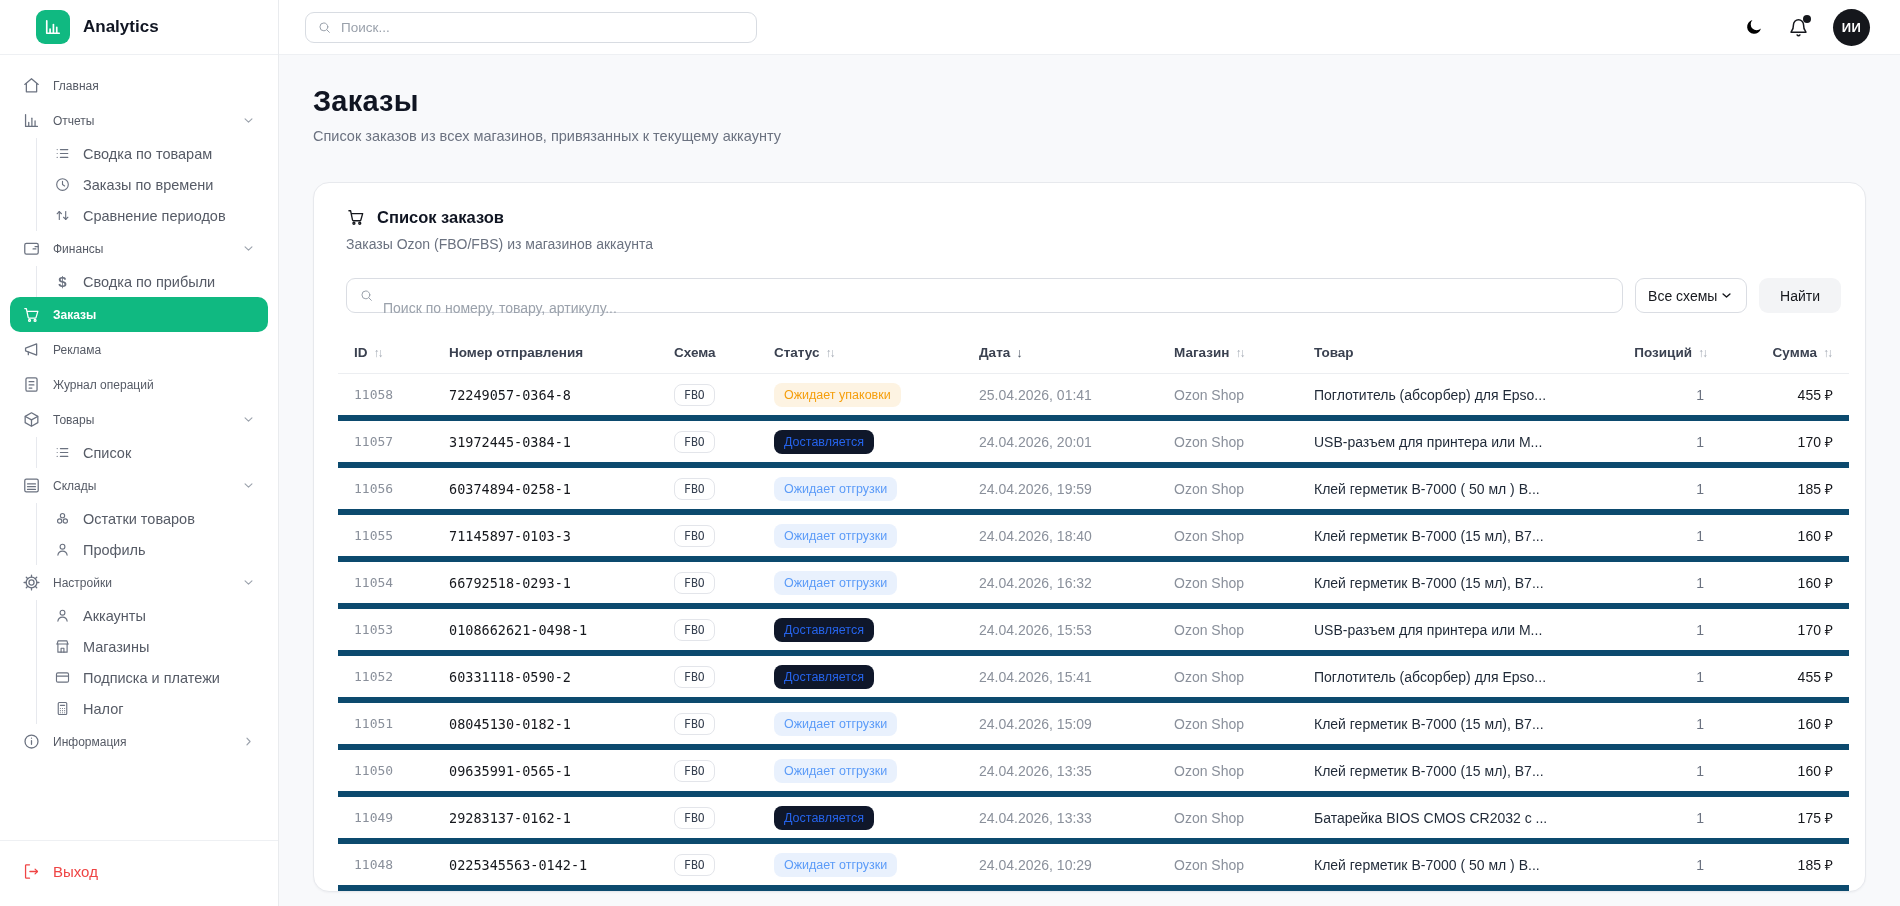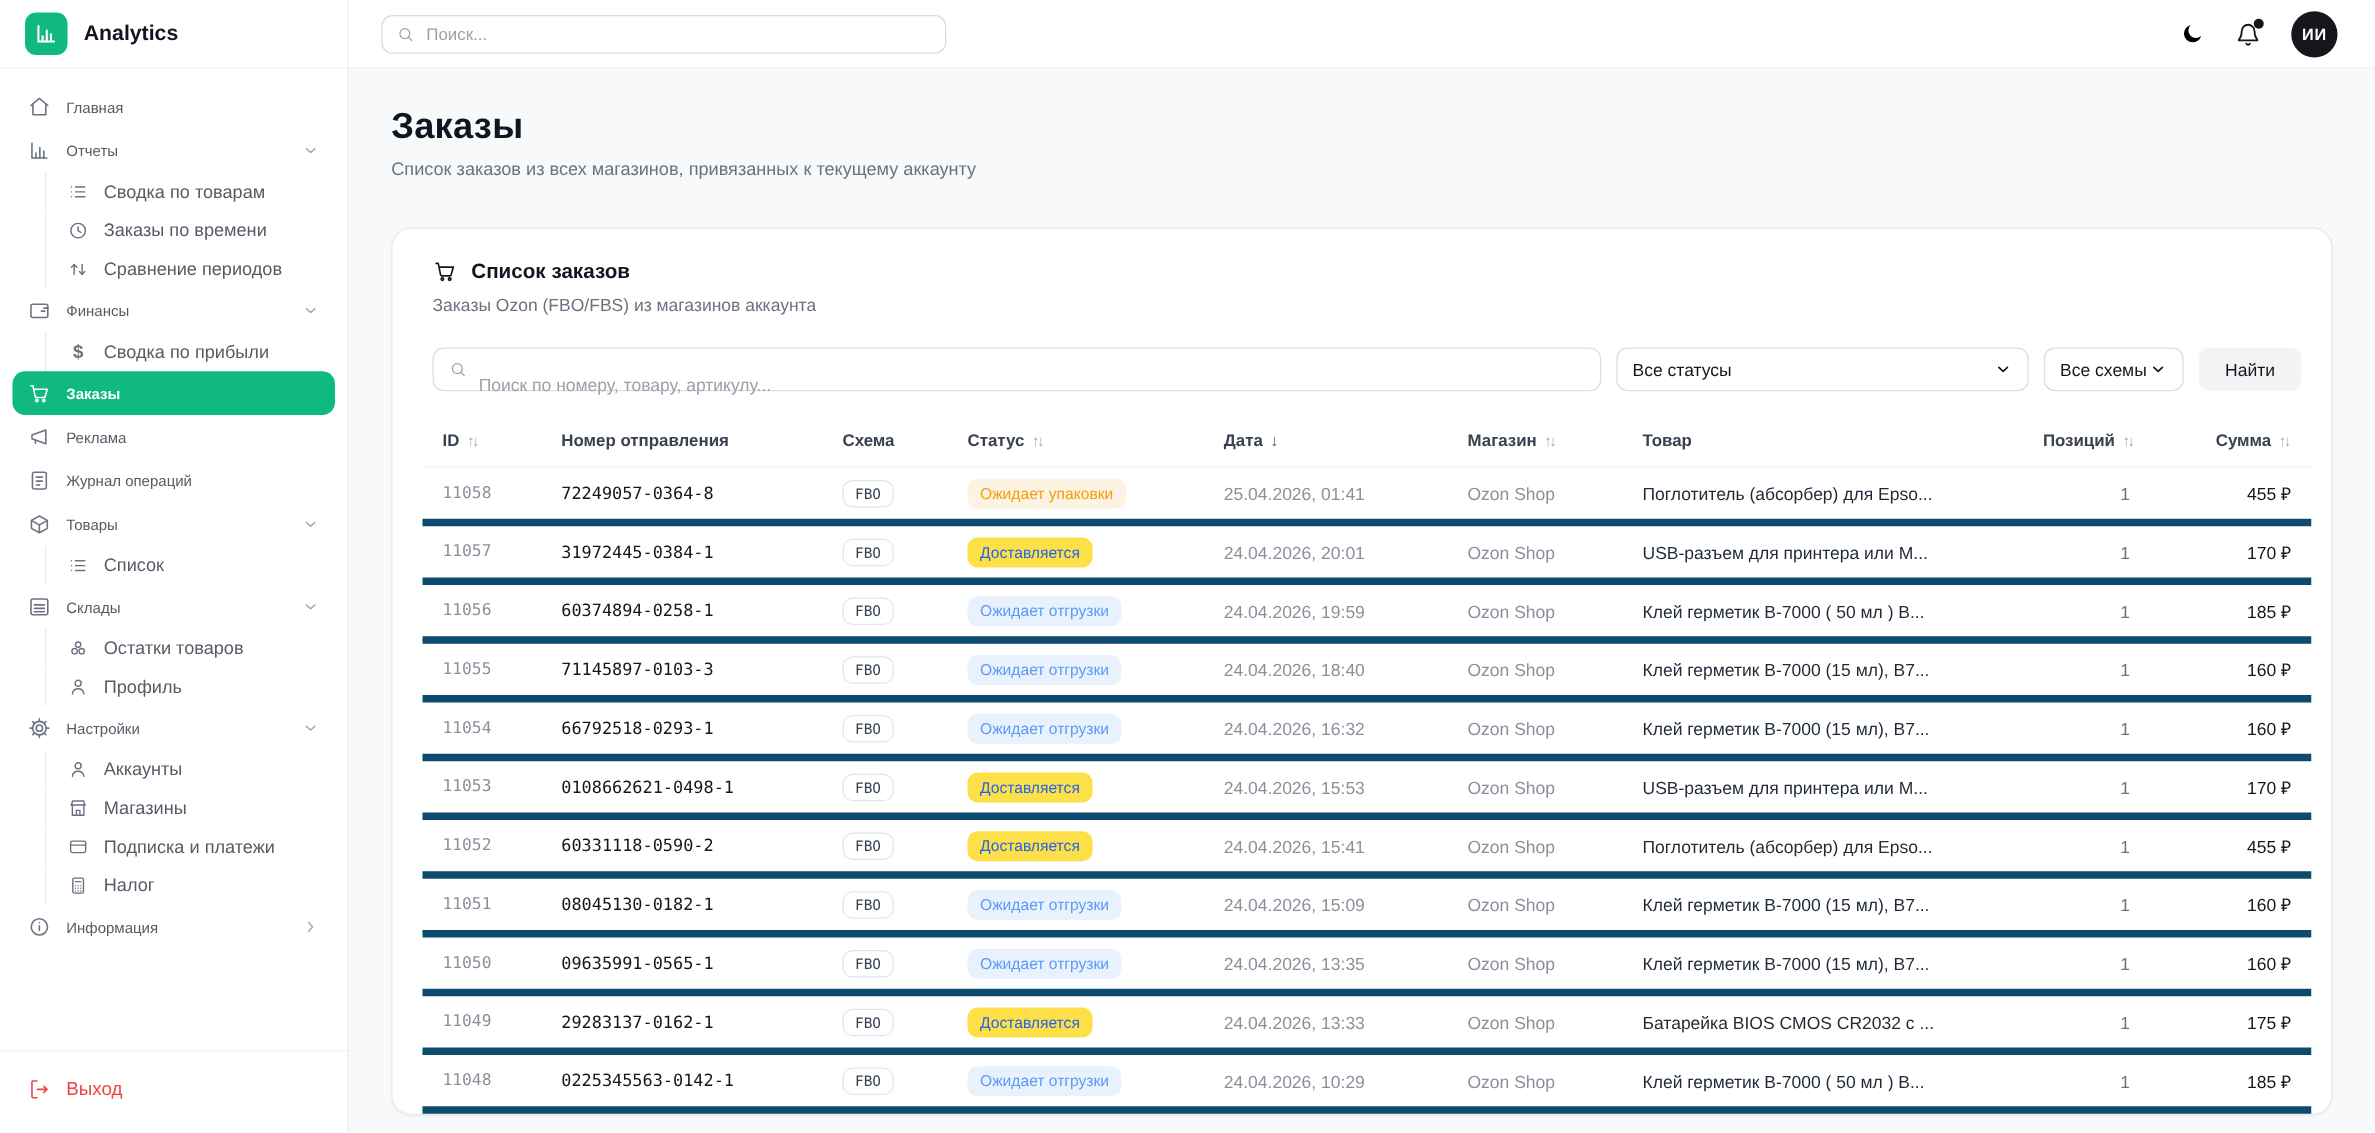--- a/index.html
+++ b/index.html
@@ -5,21 +5,21 @@
   * { margin:0; padding:0; box-sizing:border-box; }
   html,body { width:1900px; height:906px; overflow:hidden; }
   body { font-family:"Liberation Sans", sans-serif; display:flex; background:#fff; color:#111827; }
   svg { display:block; }
   .ic { flex:0 0 auto; display:flex; align-items:center; justify-content:center; }
   .ic svg { width:100%; height:100%; fill:none; stroke:currentColor; stroke-width:1.6; stroke-linecap:round; stroke-linejoin:round; }
   .cglyph { font-weight:700; font-size:15px; line-height:1; }
 
   
   .sidebar { width:279px; height:906px; background:#fff; border-right:1px solid #e9ebee; display:flex; flex-direction:column; }
-  .logo-row { height:55px; flex:0 0 auto; display:flex; align-items:center; gap:13px; padding:0 20px; border-bottom:1px solid #eef0f3; }
+  .logo-row { height:55px; flex:0 0 auto; display:flex; align-items:center; gap:13px; padding:0 36px; border-bottom:1px solid #eef0f3; }
   .logo-box { width:34px; height:34px; border-radius:9px; background:#10b981; color:#fff; display:flex; align-items:center; justify-content:center; }
   .logo-box .ic { width:20px; height:20px; }
   .logo-box .ic svg { stroke-width:2; }
   .app-name { font-size:17px; font-weight:700; color:#101522; }
   .nav { flex:1 1 auto; padding:13px 10px 0 10px; overflow:hidden; }
   .nav-row { display:flex; align-items:center; gap:12px; padding:8px 12px; border-radius:10px; color:#565b66; font-size:12px; cursor:pointer; }
   .nav-row .ic { width:19px; height:19px; color:#6b7280; }
   .nav-row .chev { margin-left:auto; width:15px; height:15px; color:#9aa1ab; }
   .nav-row .chev svg { width:15px; height:15px; fill:none; stroke:currentColor; stroke-width:1.8; stroke-linecap:round; stroke-linejoin:round; }
   .nav-row.nav-sub { margin-left:26px; border-left:1px solid #e7e9ee; border-radius:0 10px 10px 0; padding:7px 10px 7px 17px; font-size:14.5px; }
@@ -75,21 +75,21 @@
   .sort { font-size:12px; letter-spacing:-2px; padding-right:2px; }
   .s-both { color:#a6acb6; }
   .s-desc { color:#4b5563; letter-spacing:0; font-size:13px; }
   .trow { height:47px; border-bottom:6px solid #0c4a6e; font-size:14px; cursor:pointer; }
   .mono { font-family:"DejaVu Sans Mono", monospace; }
   .cell-id { color:#8a909b; font-size:13px; }
   .cell-number { color:#15171c; font-size:13.5px; }
   .badge-scheme { display:inline-block; border:1px solid #e3e5ea; border-radius:8px; padding:3px 9px; font-size:11.5px; color:#374151; background:#fff; }
   .badge-status { display:inline-block; border-radius:8px; padding:5px 10px; font-size:12.5px; font-weight:500; white-space:nowrap; }
   .st-packing { background:#fdf3e2; color:#f59e0b; }
-  .st-delivering { background:#fde047; color:#2563eb; }
+  .st-delivering { background:#0f172a; color:#2563eb; }
   .st-shipping { background:#e9f1fd; color:#5b9bf8; }
   .cell-date, .cell-shop { color:#8a909b; white-space:nowrap; }
   .cell-product { color:#1f2937; white-space:nowrap; overflow:hidden; text-overflow:clip; padding-right:14px; }
   .cell-pos { color:#6b7280; text-align:right; padding-right:4px; }
   .cell-sum { color:#15171c; font-weight:500; text-align:right; white-space:nowrap; }
 </style>
 </head>
 <body>
 
 <aside class="sidebar">
@@ -441,28 +441,20 @@
       <div class="filters">
         <div class="filter-search">
           <span class="ic">
               <svg viewBox="0 0 24 24">
                 <circle cx="11" cy="11" r="6.3"></circle>
                 <path d="m19.8 19.8-4.2-4.2"></path>
               </svg>
             </span>
           <input type="text" placeholder="Поиск по номеру, товару, артикулу..." style="">
         </div>
-        <div class="select sel-status">
-          <span>Все статусы</span>
-          <span class="chev">
-              <svg viewBox="0 0 24 24">
-                <path d="m6.5 9.5 5.5 5 5.5-5"></path>
-              </svg>
-            </span>
-        </div>
         <div class="select sel-scheme">
           <span>Все схемы</span>
           <span class="chev">
               <svg viewBox="0 0 24 24">
                 <path d="m6.5 9.5 5.5 5 5.5-5"></path>
               </svg>
             </span>
         </div>
         <button class="btn-find">Найти</button>
       </div>

